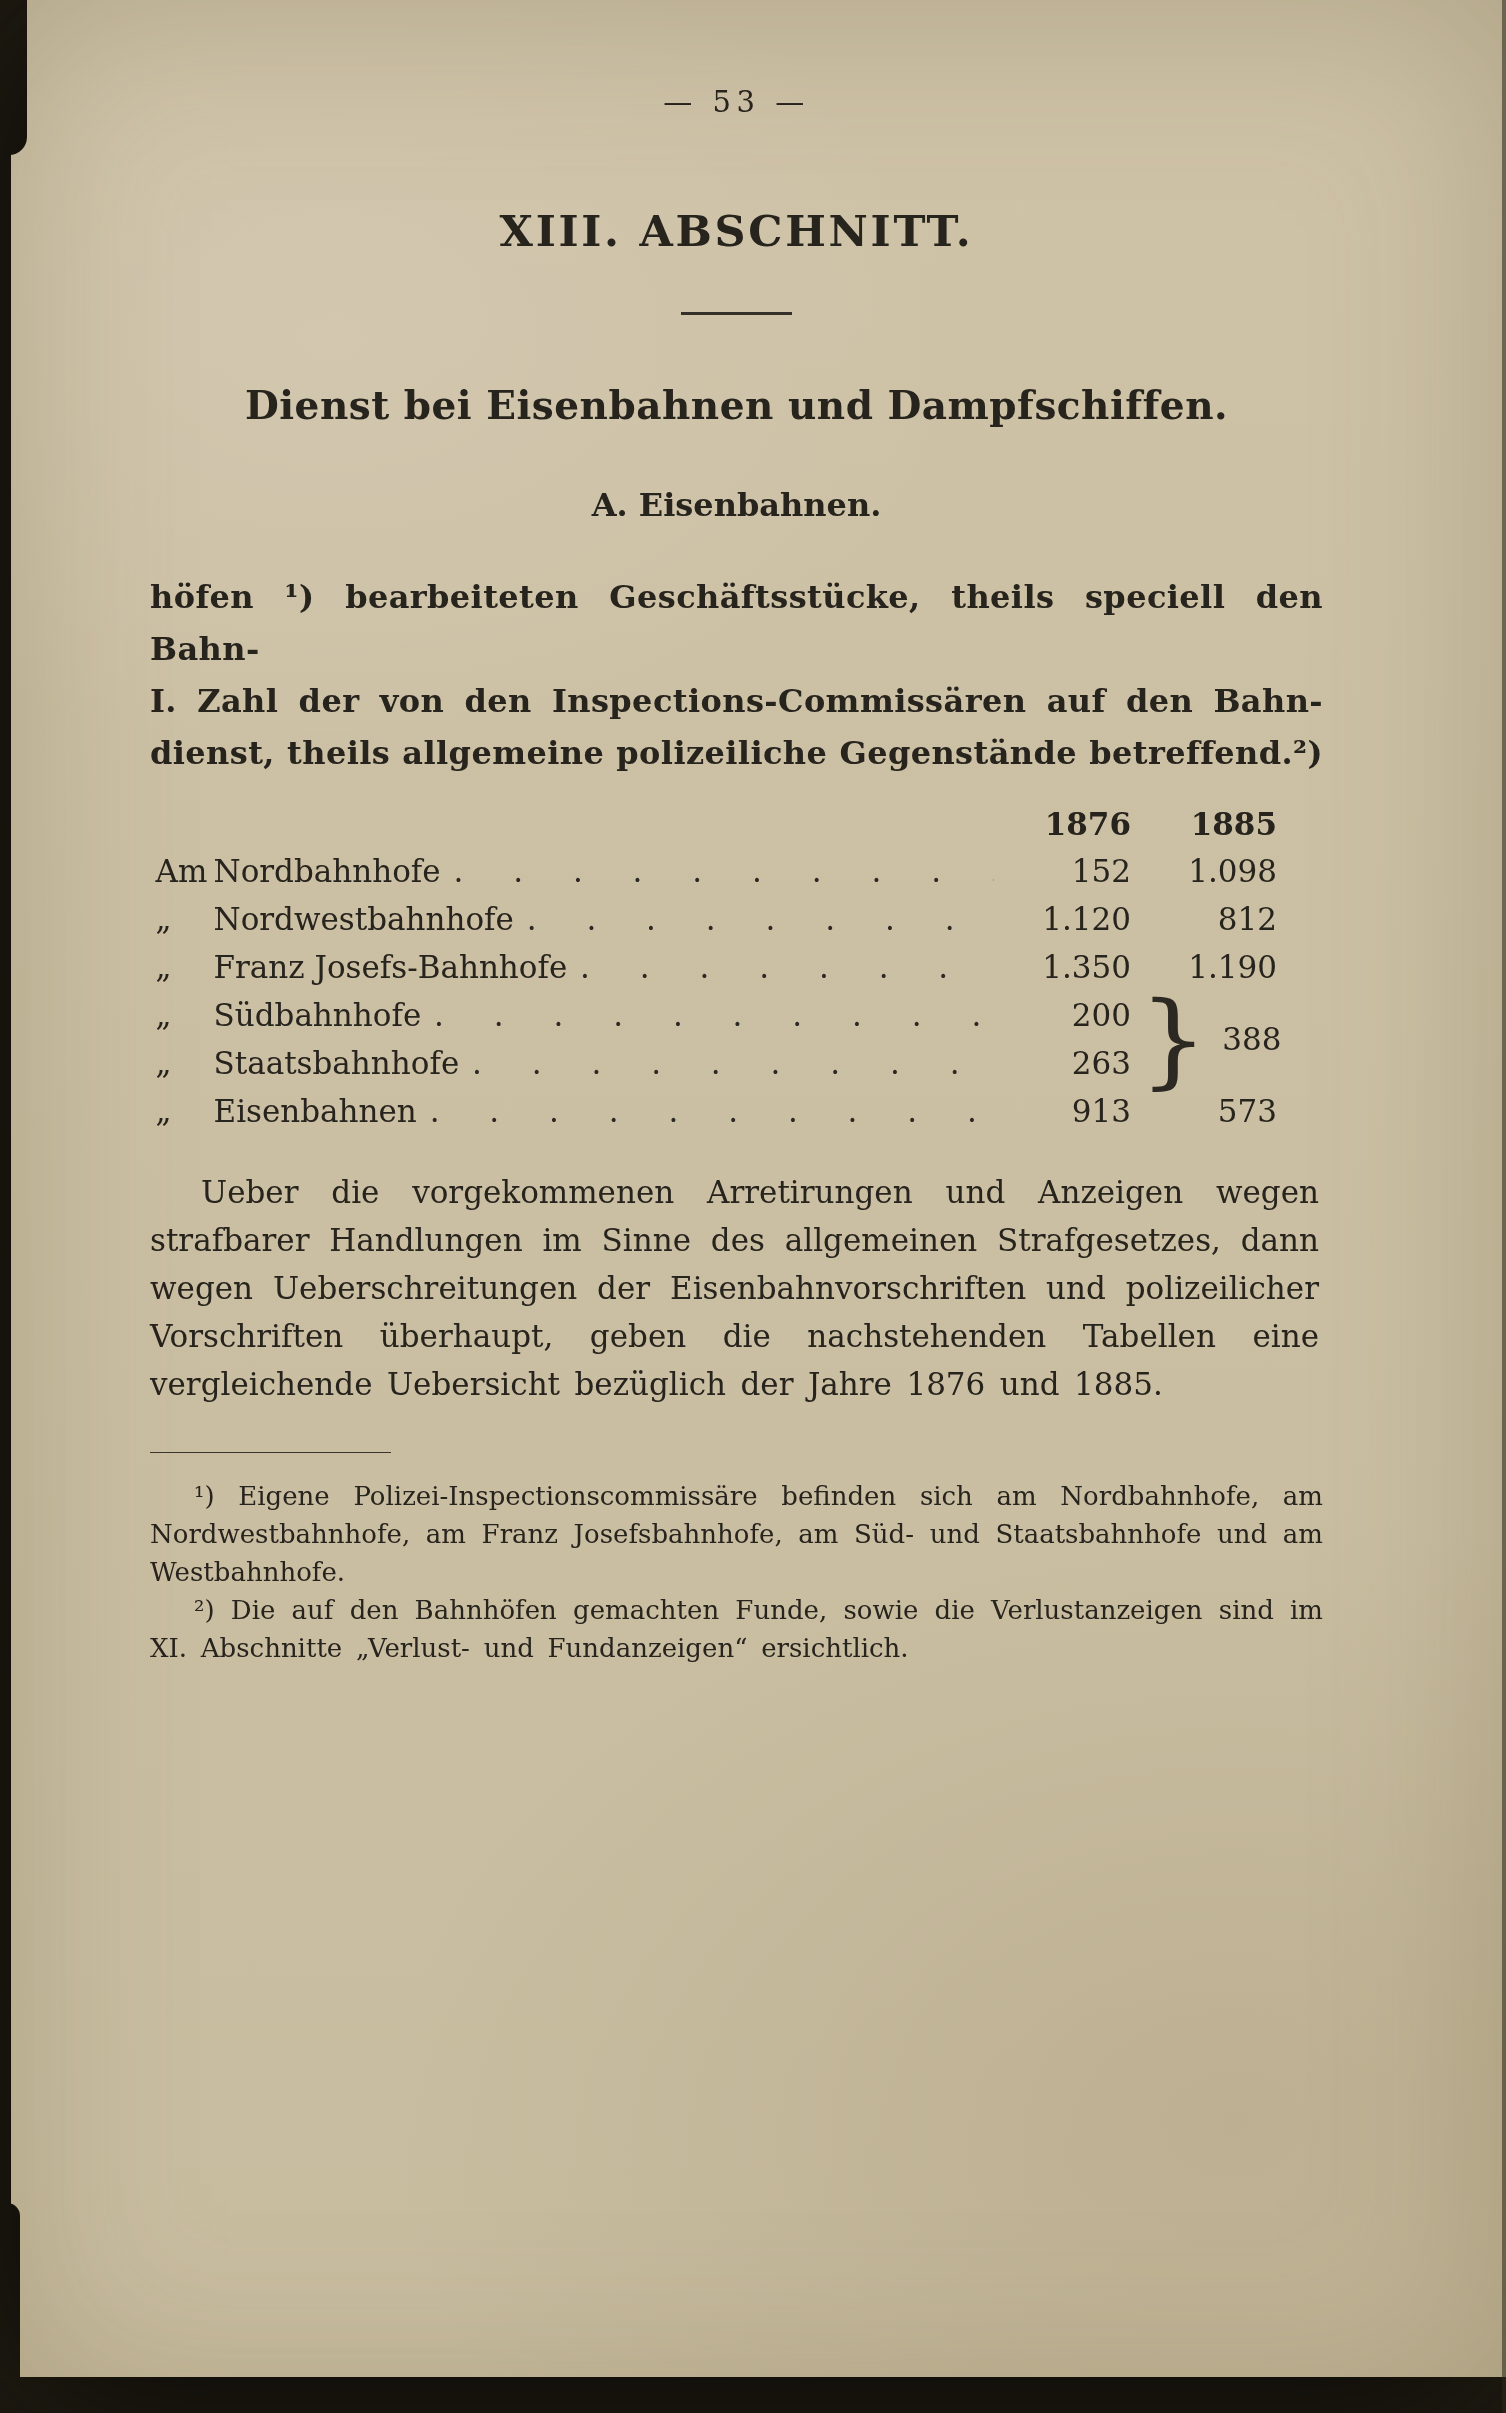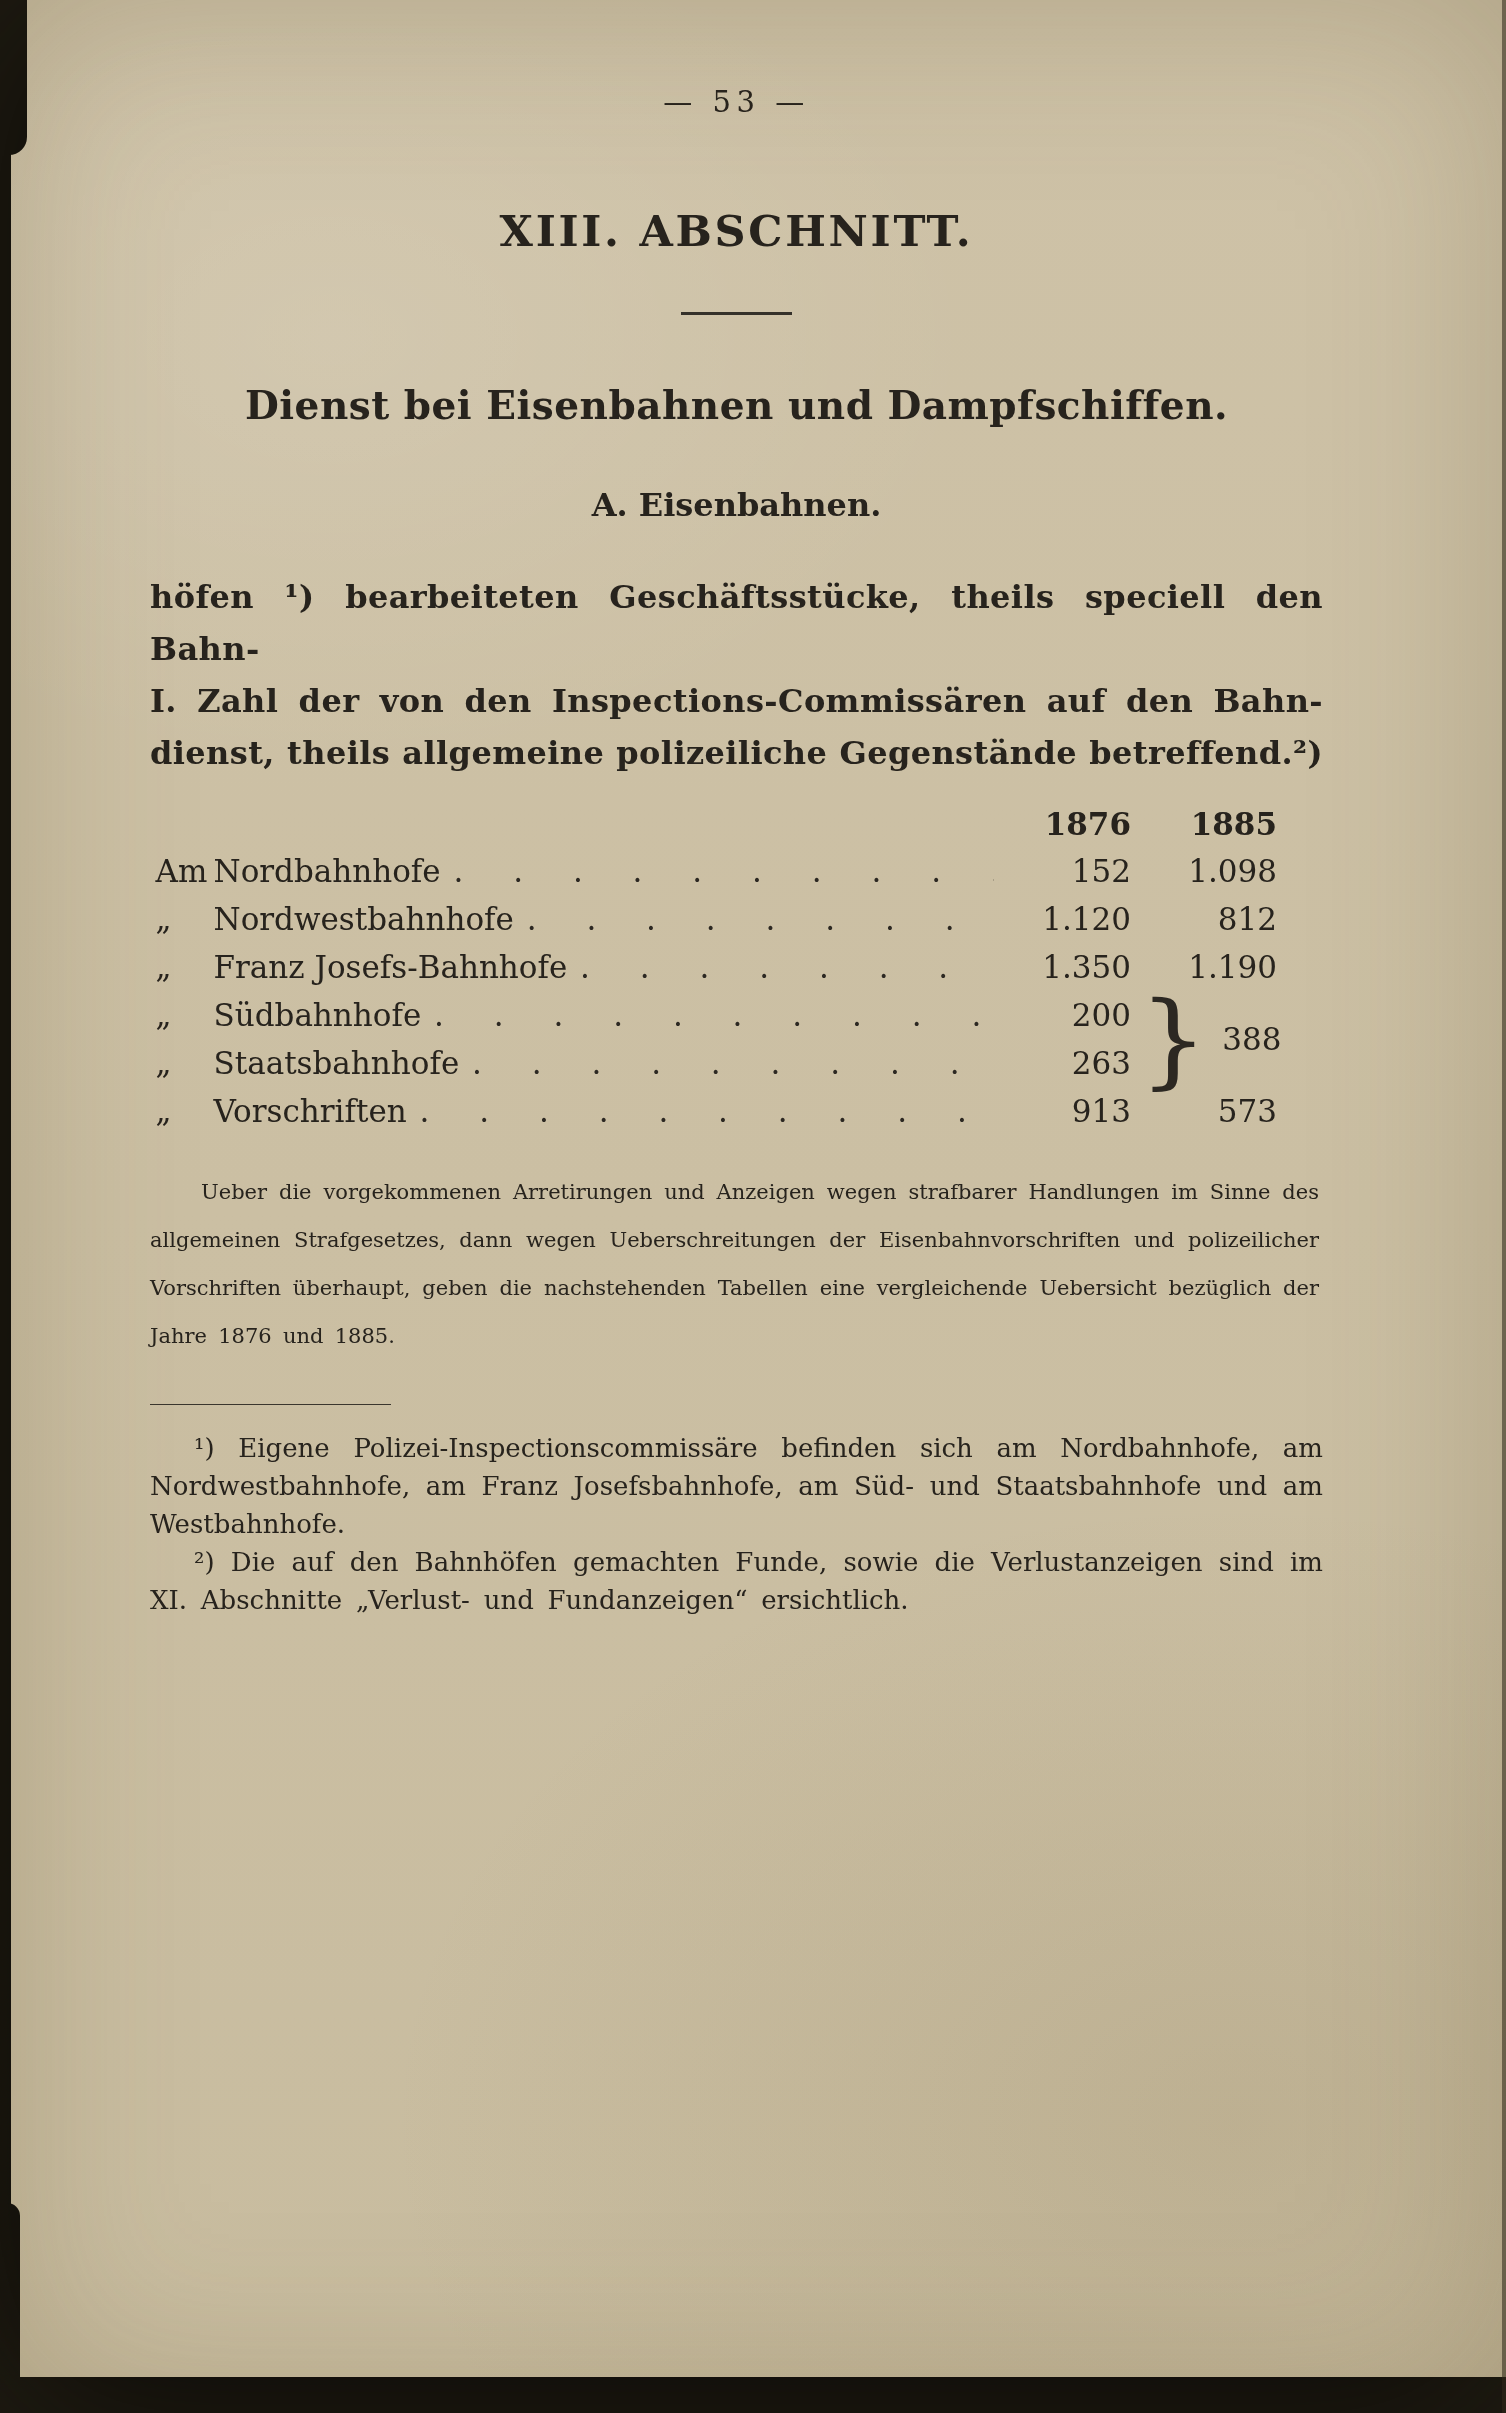--- a/index.html
+++ b/index.html
@@ -70,21 +70,21 @@
   .brace-overlay {
     position: absolute; left: 989px; top: 190px; height: 97px; width: 146px;
     display: flex; align-items: center; gap: 14.6px;
   }
   .brace { font-size: 108px; line-height: 97px; transform: scaleY(0.95); color: #2c2822; }
   .brace-val { font-size: 31px; }
 
   .exec-heading { margin: 51px 0 0 0; text-align: center; font-size: 33px; font-weight: 700; letter-spacing: 0.5px; }
 
   .body-par {
-    margin: 33px 4px 0 0; font-size: 21px; line-height: 48px;
+    margin: 33px 4px 0 0; font-size: 31px; line-height: 48px;
     text-align: justify; text-indent: 51px; word-spacing: 4.6px;
   }
 
   .fnrule { width: 241px; height: 1.8px; background: #3a362e; margin-top: 44px; }
 
   .footnotes { margin-top: 24px; font-size: 26px; line-height: 38px; }
   .fn { margin: 0; text-align: justify; text-indent: 44px; word-spacing: 5.5px; }
 </style>
 </head>
 <body>
@@ -151,21 +151,21 @@
       <div class="trow">
         <span class="prefix">„</span>
         <span class="rowlabel">Staatsbahnhofe</span>
         <span class="leader">.&nbsp;.&nbsp;.&nbsp;.&nbsp;.&nbsp;.&nbsp;.&nbsp;.&nbsp;.&nbsp;.&nbsp;.&nbsp;.&nbsp;.&nbsp;.&nbsp;.&nbsp;.&nbsp;.&nbsp;.&nbsp;.&nbsp;.&nbsp;.&nbsp;.&nbsp;.&nbsp;.&nbsp;.&nbsp;.&nbsp;.&nbsp;.&nbsp;.&nbsp;.&nbsp;.&nbsp;.&nbsp;.&nbsp;.&nbsp;.&nbsp;.&nbsp;.&nbsp;.&nbsp;.&nbsp;.&nbsp;</span>
         <span class="v v1876">263</span>
         <span class="v v1885"></span>
       </div>
 
       <div class="trow">
         <span class="prefix">„</span>
-        <span class="rowlabel">Vorschriften</span>
+        <span class="rowlabel">Eisenbahnen</span>
         <span class="leader">.&nbsp;.&nbsp;.&nbsp;.&nbsp;.&nbsp;.&nbsp;.&nbsp;.&nbsp;.&nbsp;.&nbsp;.&nbsp;.&nbsp;.&nbsp;.&nbsp;.&nbsp;.&nbsp;.&nbsp;.&nbsp;.&nbsp;.&nbsp;.&nbsp;.&nbsp;.&nbsp;.&nbsp;.&nbsp;.&nbsp;.&nbsp;.&nbsp;.&nbsp;.&nbsp;.&nbsp;.&nbsp;.&nbsp;.&nbsp;.&nbsp;.&nbsp;.&nbsp;.&nbsp;.&nbsp;.&nbsp;</span>
         <span class="v v1876">913</span>
         <span class="v v1885">573</span>
       </div>
 
       <div class="brace-overlay">
         <span class="brace">}</span>
         <span class="brace-val">388</span>
       </div>
     </div>

